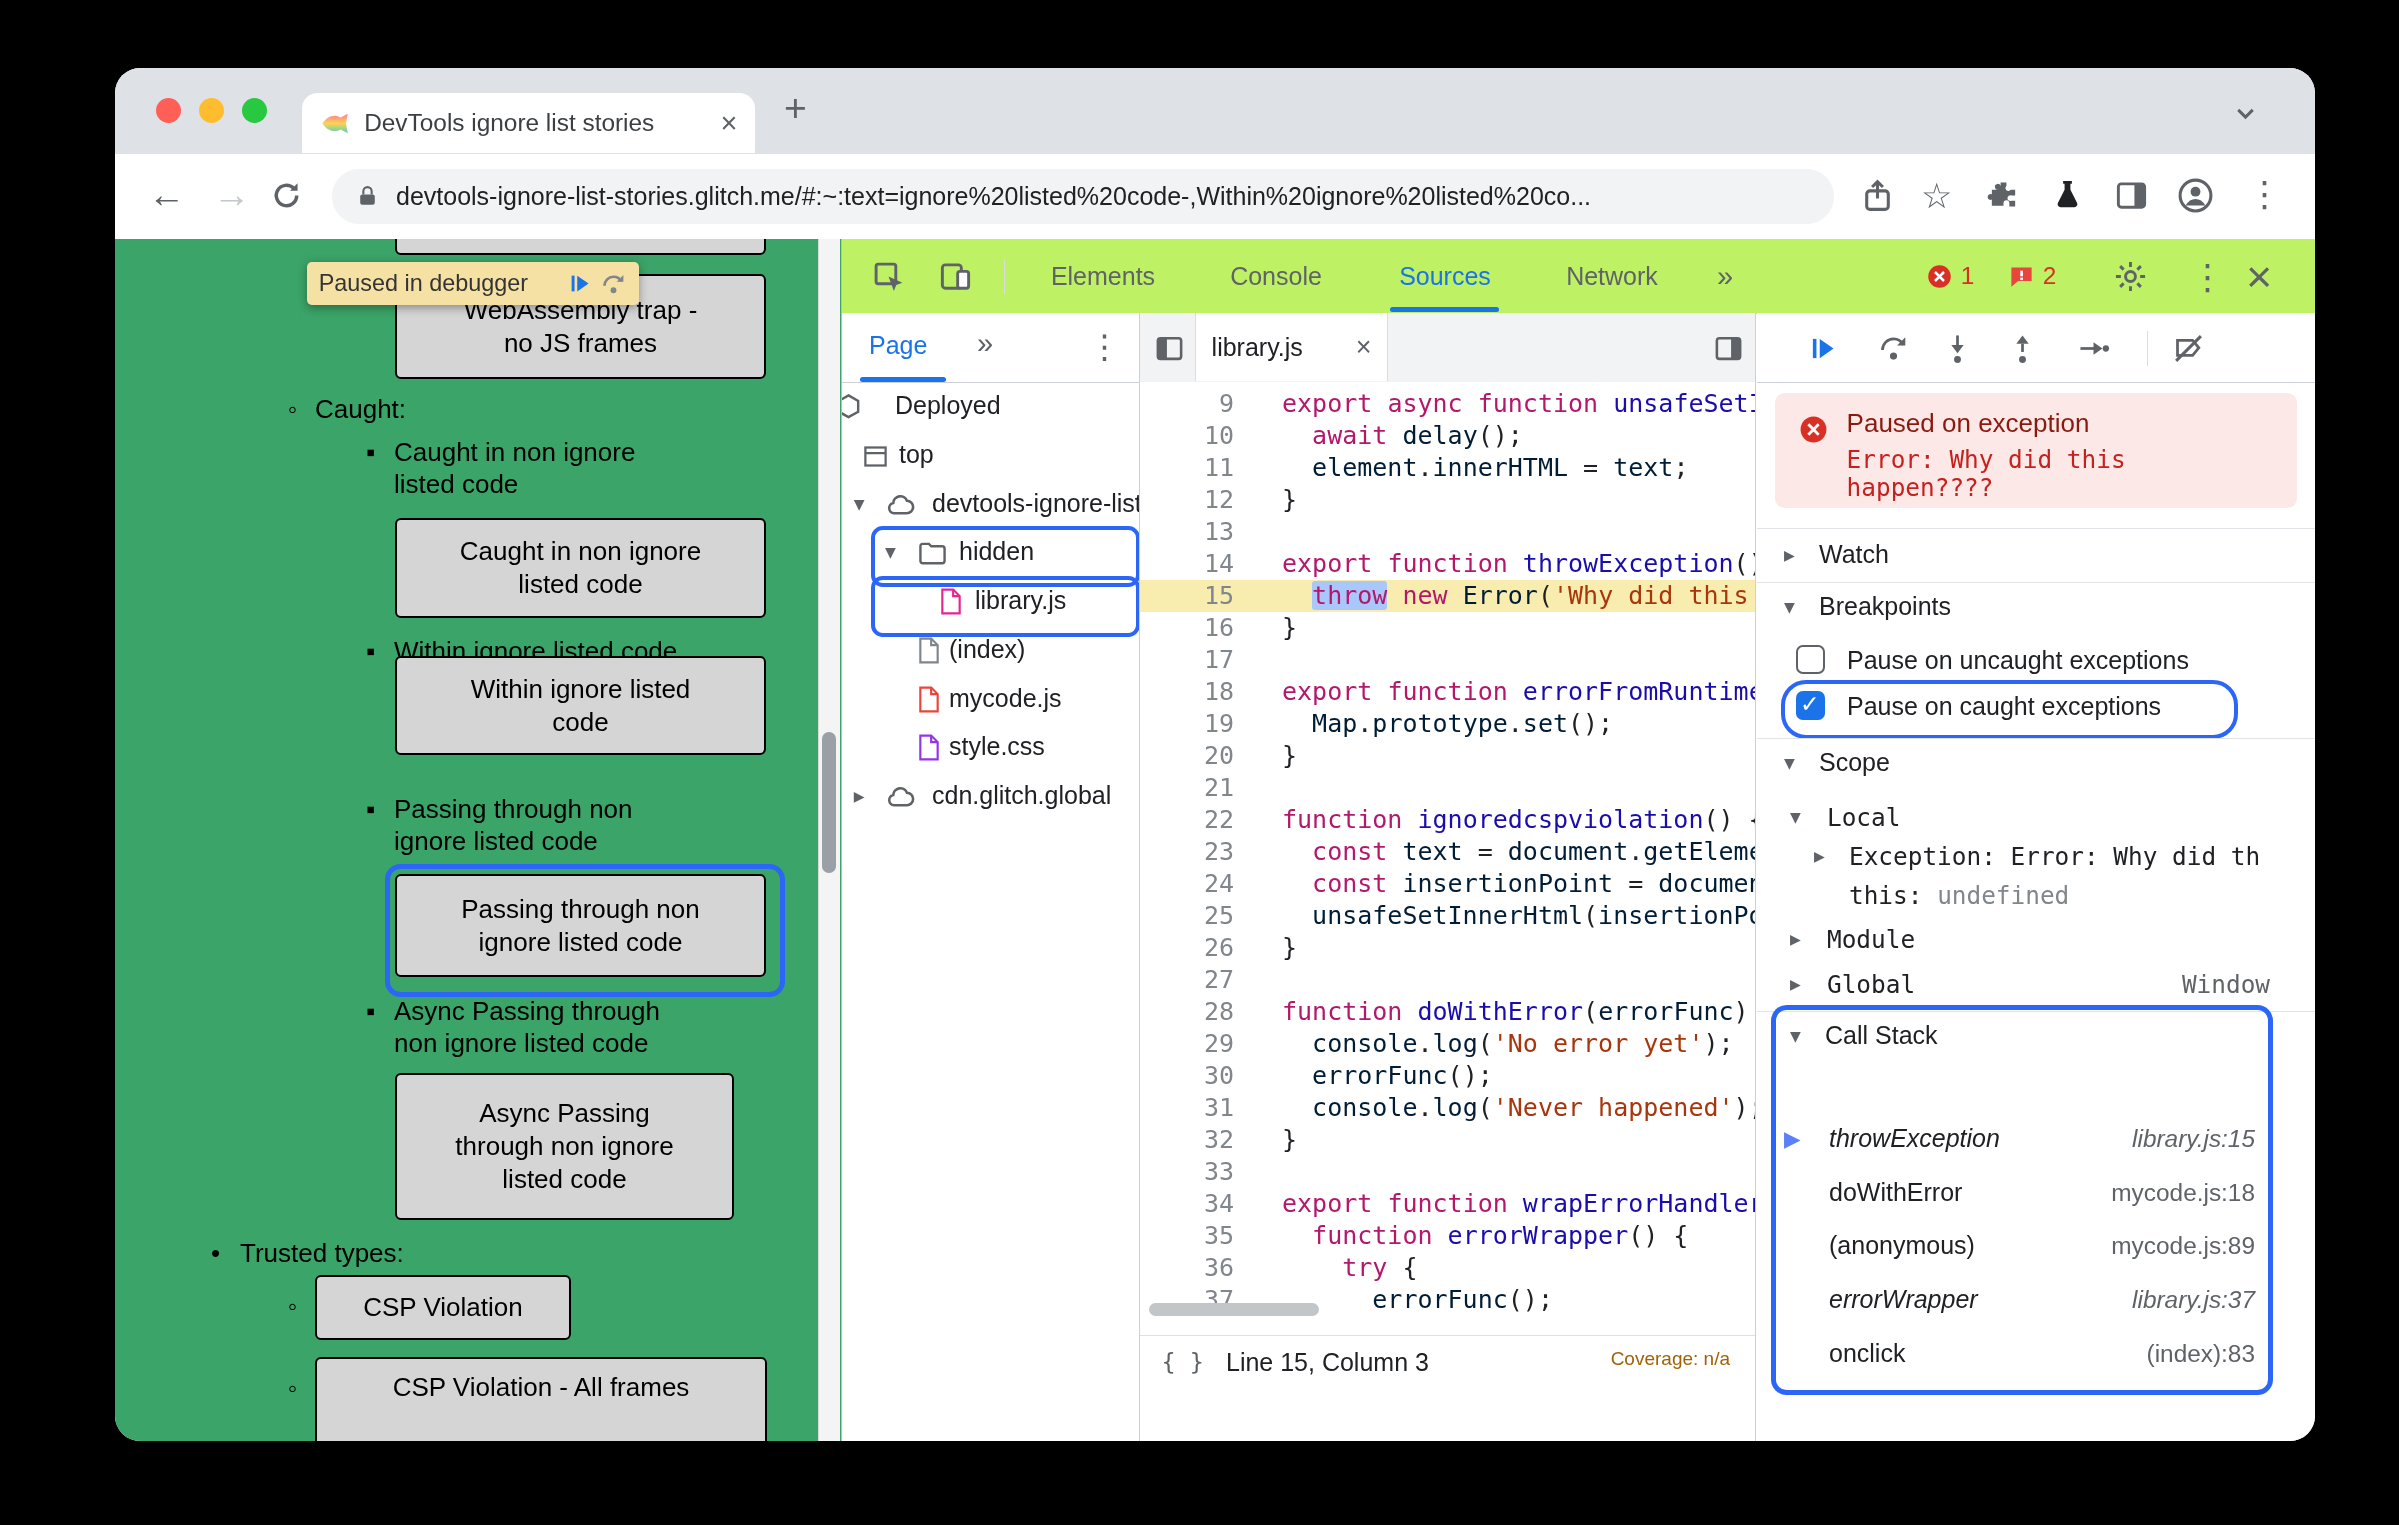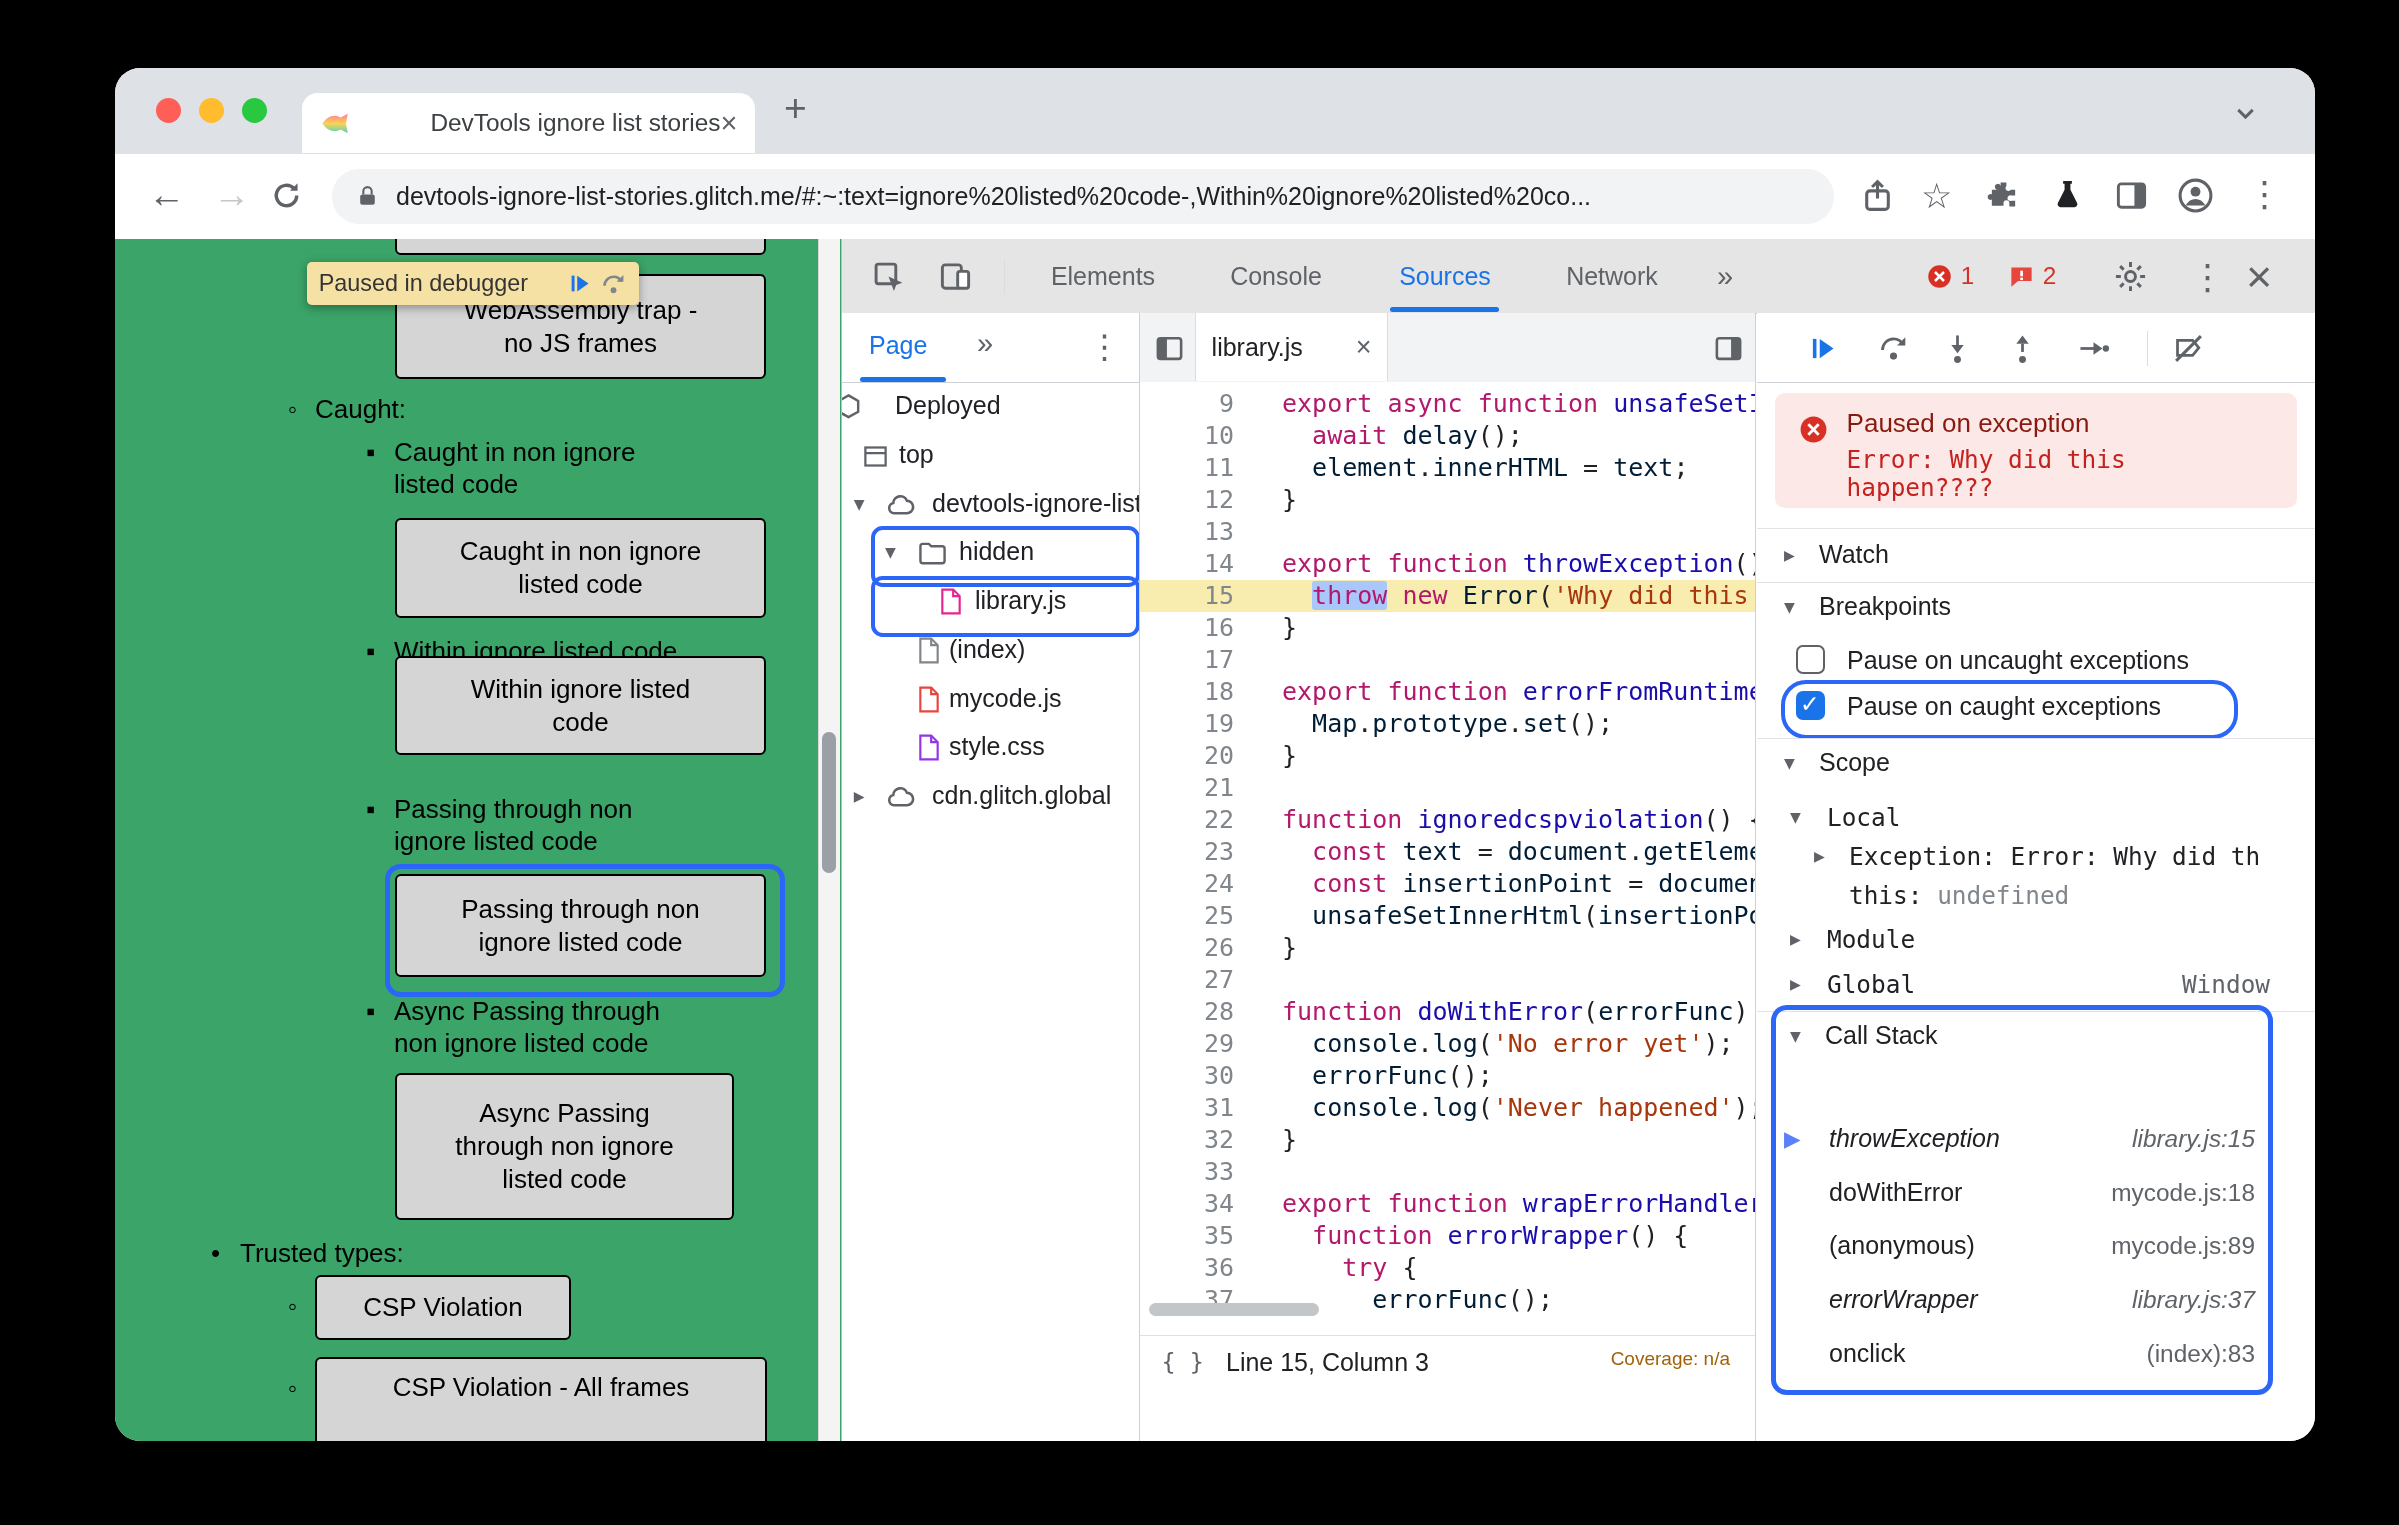--- a/index.html
+++ b/index.html
@@ -2,21 +2,21 @@
 <html><head>
 <meta charset="utf-8">
 <style>
   html,body{margin:0;padding:0;background:#000;}
   .stage{position:relative;width:2399px;height:1525px;background:#000;overflow:hidden;
          font-family:"Liberation Sans",sans-serif;color:#202124;}
   .abs{position:absolute;}
   .win{position:absolute;left:115px;top:68px;width:2200px;height:1373px;background:#fff;
        border-radius:25px;overflow:hidden;box-shadow:0 39px 98px rgba(0,0,0,.55);}
   
-  .tabstrip{position:absolute;left:0;top:0;right:0;height:86px;background:#dee1e6;text-align:right;}
+  .tabstrip{position:absolute;left:0;top:0;right:0;height:86px;background:#dee1e6;}
   .tl{position:absolute;top:30px;width:25px;height:25px;border-radius:50%;}
   .tab{position:absolute;left:187px;top:25px;width:453px;height:60px;background:#fff;
        border-radius:15.6px 15.6px 0 0;display:flex;align-items:center;padding:0 17.6px;box-sizing:border-box;}
   .tabtitle{font-size:24.4px;color:#3c4043;flex:1;margin-left:15.6px;white-space:nowrap;overflow:hidden;}
   .gicon{color:#5f6368;}
   .newtab{position:absolute;left:669px;top:17.6px;font-size:39px;color:#5f6368;}
   .tabchev{position:absolute;right:55px;top:31px;}
   .navbar{position:absolute;left:0;top:86px;right:0;height:85px;background:#fff;border-bottom:1px solid #e4e6e8;}
   .navglyph{position:absolute;top:19.5px;font-size:37px;color:#5f6368;}
   .urlbar{position:absolute;left:217px;top:14.6px;width:1502px;height:55px;background:#f1f3f4;border-radius:27px;
@@ -33,21 +33,21 @@
   .ring{position:absolute;border:5.9px solid #2b66f6;border-radius:15.6px;pointer-events:none;}
   .pausedbanner{position:absolute;left:192px;top:23.4px;width:332px;height:43px;background:#f6e1a5;
         border-radius:4.9px;display:flex;align-items:center;padding:0 11.7px;box-sizing:border-box;
         box-shadow:0 2.9px 9.8px rgba(0,0,0,.35);z-index:5;}
   .pausedbanner span{font-size:23.4px;color:#343434;flex:1;white-space:nowrap;}
   .pscroll{position:absolute;left:703px;top:0;width:22.4px;height:100%;background:#f4f4f4;border-left:1px solid #d8d8d8;box-sizing:border-box;}
   .pthumb{position:absolute;left:707px;top:493px;width:13.7px;height:141px;background:#9aa0a6;border-radius:6.8px;}
   
   .devtools{position:absolute;left:726px;top:0;width:1475px;height:100%;background:#fff;
             border-left:1px solid #bcbec2;box-sizing:border-box;}
-  .dtbar{position:absolute;left:0;top:0;right:0;height:74px;background:#e5e5e5;border-bottom:1px solid #cdd0d4;}
+  .dtbar{position:absolute;left:0;top:0;right:0;height:74px;background:#bef264;border-bottom:1px solid #cdd0d4;}
   .dttab{position:absolute;top:0;height:74px;display:flex;align-items:center;transform:translateX(-50%);
          font-size:25px;color:#5f6368;}
   .dttab.active{color:#1a73e8;}
   .dtunderline{position:absolute;top:68px;height:4.9px;background:#1a73e8;border-radius:2.9px;}
   .badgenum{font-size:24.4px;color:#d93025;margin-left:7.8px;}
   .dtbody{position:absolute;left:0;top:74px;right:0;bottom:0;}
   .colhead{position:absolute;left:0;top:0;right:0;height:69px;border-bottom:1px solid #cdd0d4;background:#fff;}
   .navcol{position:absolute;left:0;top:0;width:298px;height:100%;border-right:1px solid #cdd0d4;box-sizing:border-box;overflow:hidden;}
   .edcol{position:absolute;left:298px;top:0;width:616px;height:100%;border-right:1px solid #cdd0d4;box-sizing:border-box;overflow:hidden;}
   .dbcol{position:absolute;left:915px;top:0;width:560px;height:100%;overflow:hidden;}

